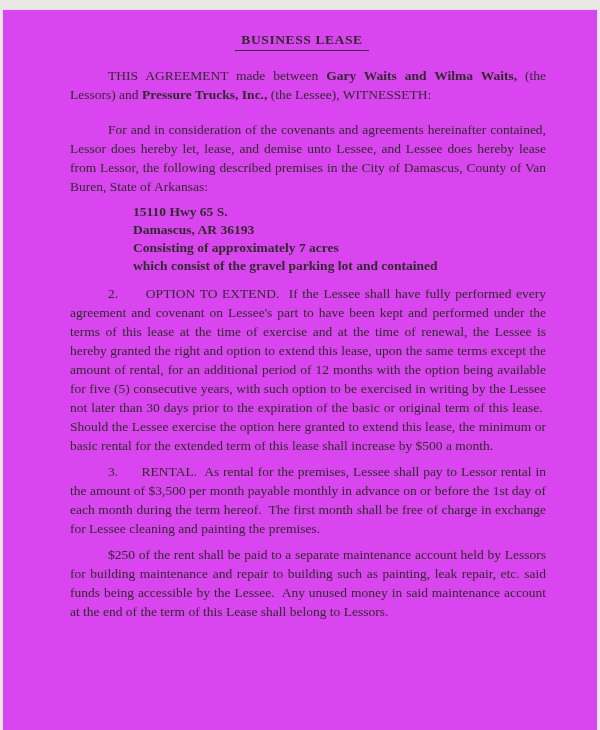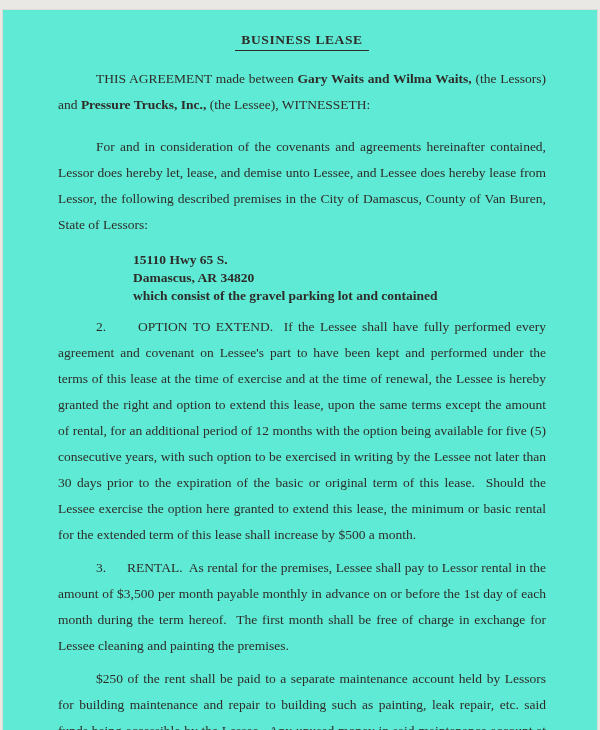--- a/index.html
+++ b/index.html
@@ -7,64 +7,65 @@
   body {
     width: 600px; height: 730px;
     background: #e9e8e5;
     font-family: "Liberation Serif", serif;
     overflow: hidden;
   }
   .page {
     position: relative;
     margin: 9px 2px 0 2px;
     height: 721px;
-    background: #5eead4;
+    background: #d946ef;
     border: 1px solid #dcdbd6;
     border-bottom: none;
     padding: 20px 51px 8px 55px;
     color: #2e2c29;
     overflow: hidden;
   }
   .title-wrap { text-align: center; margin: 0 0 15px 0; }
   .doc-title {
     display: inline-block;
     font-size: 13.5px;
     font-weight: bold;
     letter-spacing: 0.6px;
     border-bottom: 1.5px solid #2e2c29;
     padding: 0 6px 2px 6px;
   }
   .para {
-    margin: 0 0 7px 0;
+    margin: 0 0 7px 12px;
     font-size: 13.5px;
-    line-height: 26px;
+    line-height: 19px;
     text-align: justify;
     text-indent: 38px;
   }
   .para .bold { font-weight: bold; }
   [data-name="intro-paragraph"] { margin-bottom: 16px; }
   .address-block {
-    margin: 13px 0 9px 75px;
+    margin: 7px 0 9px 75px;
     font-weight: bold;
     font-size: 13.5px;
     line-height: 18px;
   }
 </style>
 </head>
 <body>
 
 <div class="page" data-name="document-page">
   <div class="title-wrap" data-name="document-title-row">
     <span class="doc-title" data-name="document-title">BUSINESS LEASE</span>
   </div>
   <div class="doc-body" id="doc-body" data-name="document-body">
       <p class="para" data-name="intro-paragraph"><span data-name="body-text">THIS AGREEMENT made between </span><span class="bold" data-name="bold-text">Gary Waits and Wilma Waits,</span><span data-name="body-text"> (the Lessors) and </span><span class="bold" data-name="bold-text">Pressure Trucks, Inc.,</span><span data-name="body-text"> (the Lessee), WITNESSETH:</span></p>
-      <p class="para" data-name="consideration-paragraph"><span data-name="body-text">For and in consideration of the covenants and agreements hereinafter contained, Lessor does hereby let, lease, and demise unto Lessee, and Lessee does hereby lease from Lessor, the following described premises in the City of Damascus, County of Van Buren, State of Lessors:</span></p>
+      <p class="para" data-name="consideration-paragraph"><span data-name="body-text">For and in consideration of the covenants and agreements hereinafter contained, Lessor does hereby let, lease, and demise unto Lessee, and Lessee does hereby lease from Lessor, the following described premises in the City of Damascus, County of Van Buren, State of Arkansas:</span></p>
       <div class="address-block" data-name="premises-address-block">
         <div data-name="address-line">15110 Hwy 65 S.</div>
-        <div data-name="address-line">Damascus, AR 34820</div>
+        <div data-name="address-line">Damascus, AR 36193</div>
+        <div data-name="address-line">Consisting of approximately 7 acres</div>
         <div data-name="address-line">which consist of the gravel parking lot and contained</div>
       </div>
       <p class="para" data-name="option-to-extend-paragraph"><span data-name="body-text">2.&nbsp;&nbsp;&nbsp;&nbsp;&nbsp;&nbsp;OPTION TO EXTEND.&nbsp; If the Lessee shall have fully performed every agreement and covenant on Lessee's part to have been kept and performed under the terms of this lease at the time of exercise and at the time of renewal, the Lessee is hereby granted the right and option to extend this lease, upon the same terms except the amount of rental, for an additional period of 12 months with the option being available for five (5) consecutive years, with such option to be exercised in writing by the Lessee not later than 30 days prior to the expiration of the basic or original term of this lease.&nbsp; Should the Lessee exercise the option here granted to extend this lease, the minimum or basic rental for the extended term of this lease shall increase by $500 a month.</span></p>
       <p class="para" data-name="rental-paragraph"><span data-name="body-text">3.&nbsp;&nbsp;&nbsp;&nbsp;&nbsp;&nbsp;RENTAL.&nbsp; As rental for the premises, Lessee shall pay to Lessor rental in the amount of $3,500 per month payable monthly in advance on or before the 1st day of each month during the term hereof.&nbsp; The first month shall be free of charge in exchange for Lessee cleaning and painting the premises.</span></p>
       <p class="para" data-name="maintenance-account-paragraph"><span data-name="body-text">$250 of the rent shall be paid to a separate maintenance account held by Lessors for building maintenance and repair to building such as painting, leak repair, etc. said funds being accessible by the Lessee.&nbsp; Any unused money in said maintenance account at the end of the term of this Lease shall belong to Lessors.</span></p>
     </div>
 </div>
 
 </body></html>

